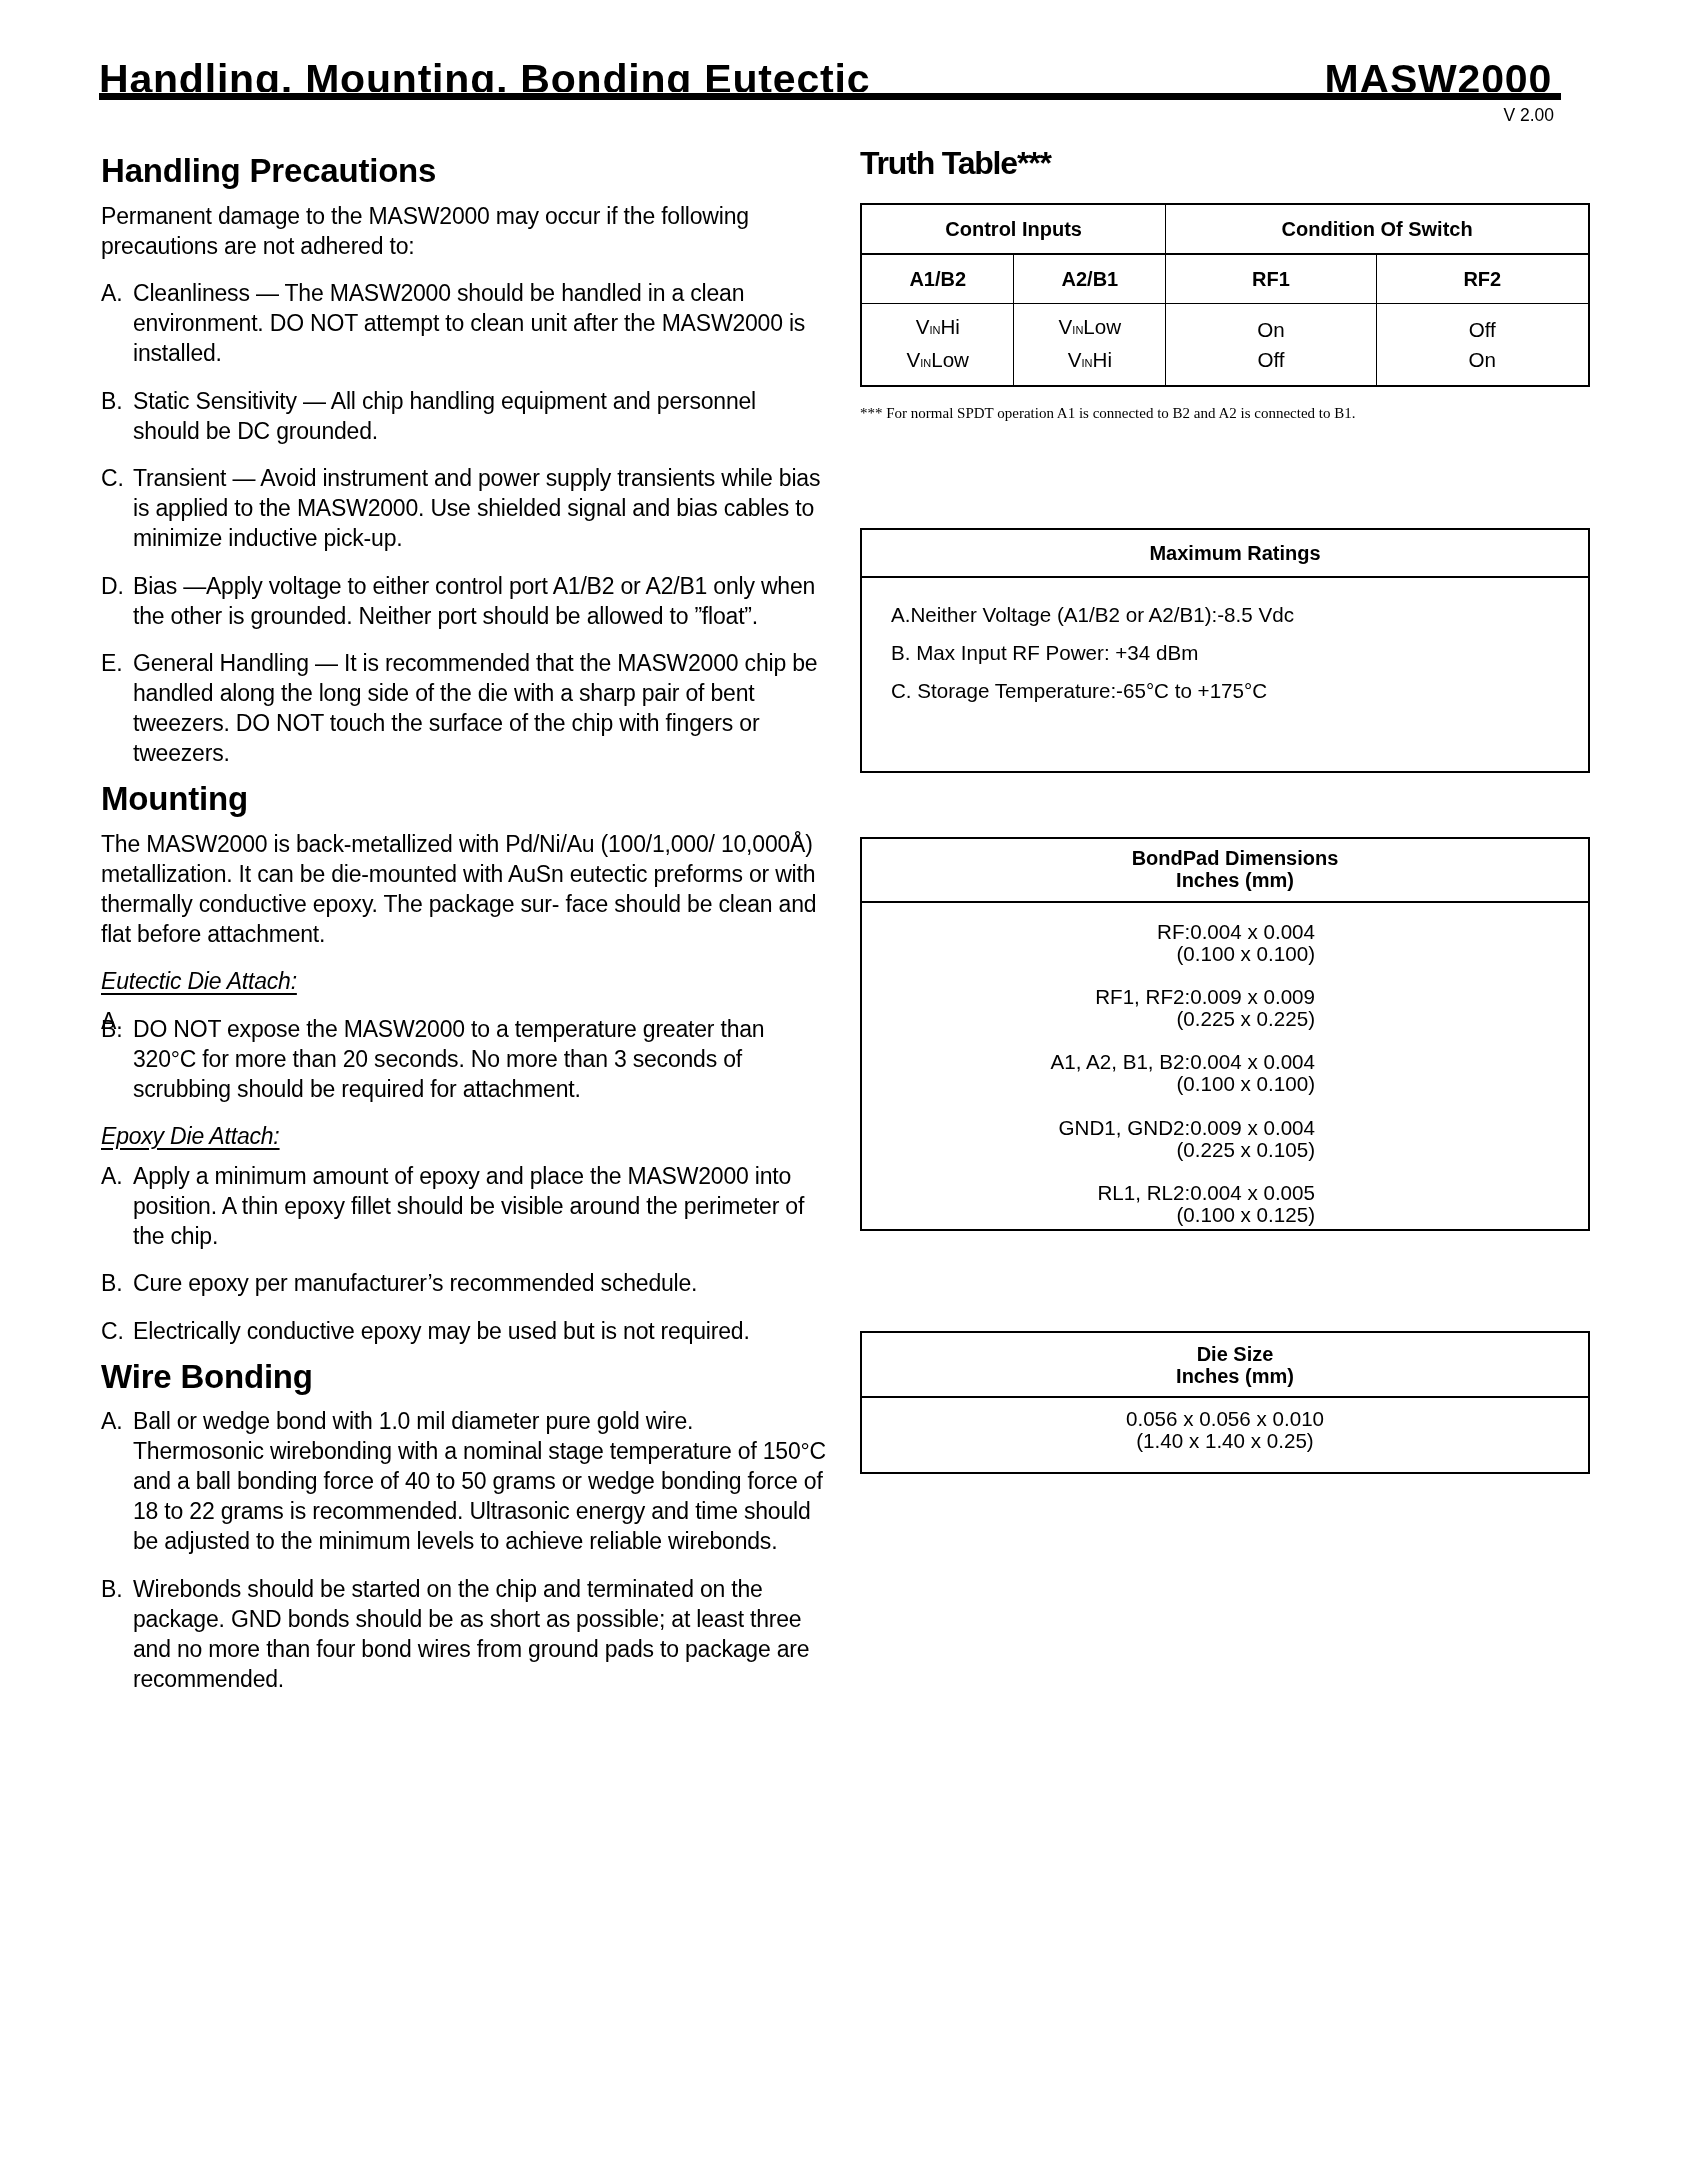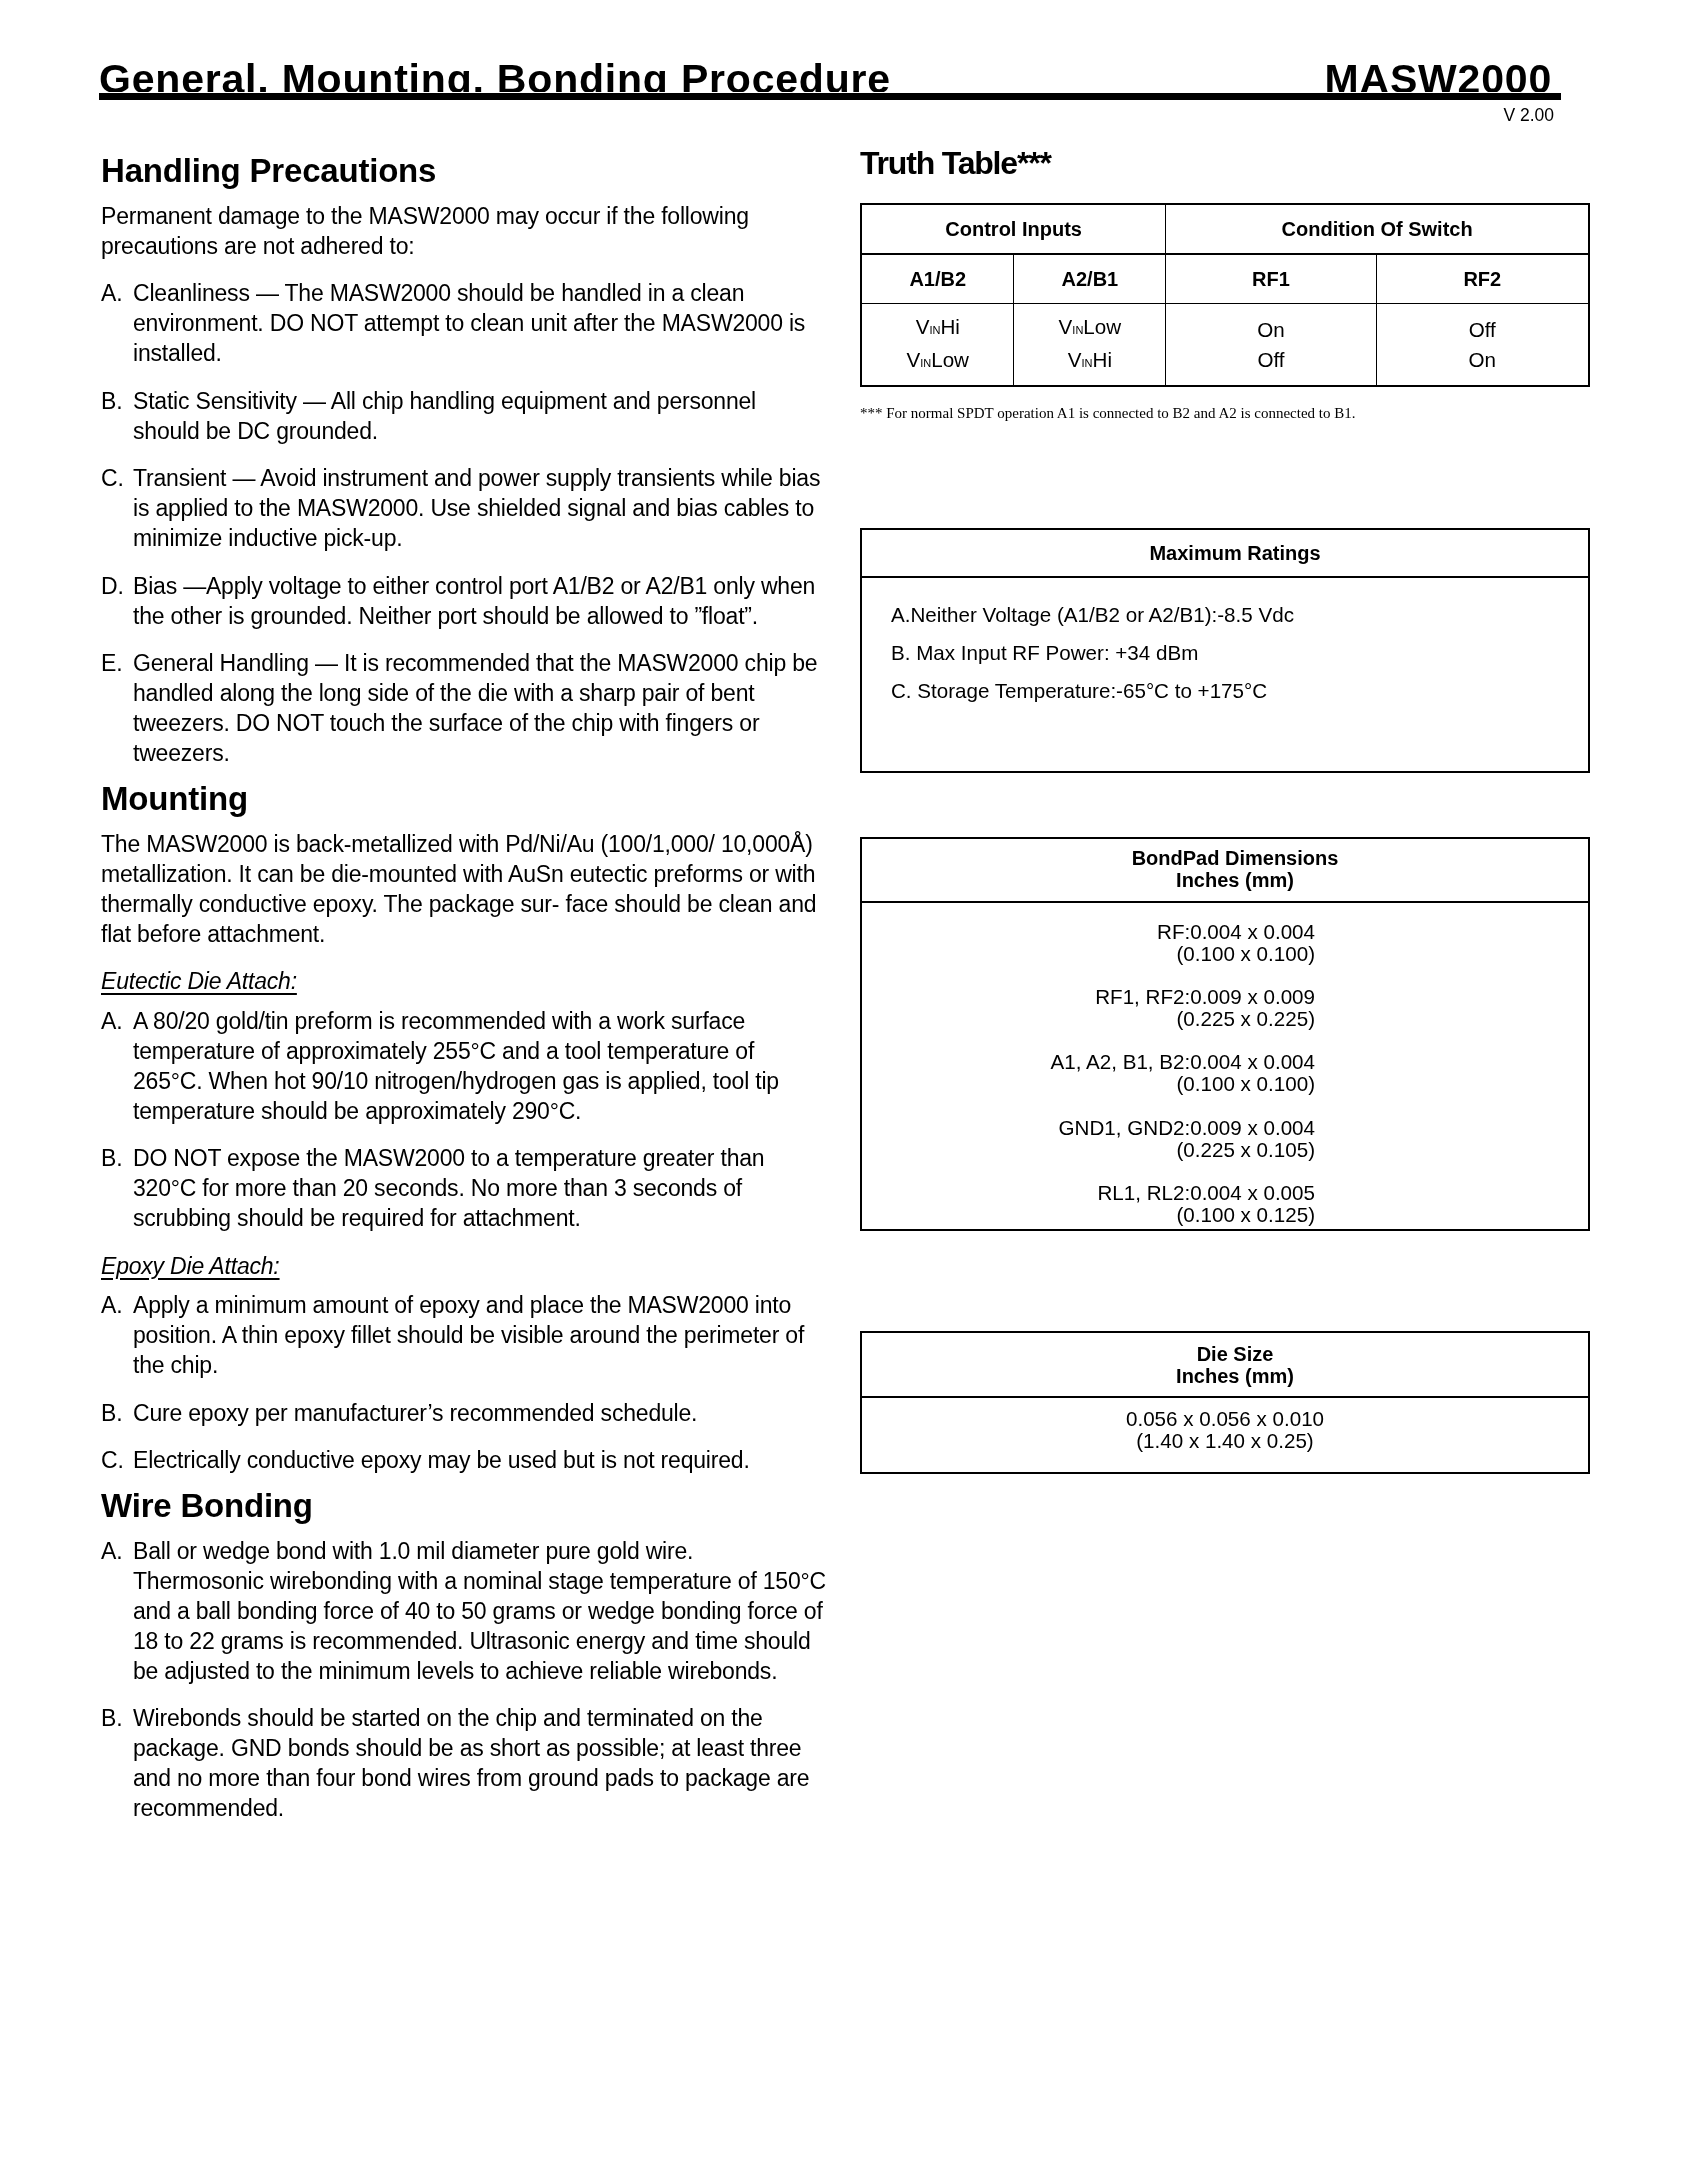--- a/index.html
+++ b/index.html
@@ -68,39 +68,39 @@
     .bp-entry { width: 453px; text-align: right; font-size: 20.6px; line-height: 22px; margin-bottom: 21.4px; }
 
     .box.die { top: 1188px; height: 139px; }
     .box.die .bh { height: 65px; padding-top: 9.5px; box-sizing: border-box; }
     .box.die .bb { text-align: center; font-size: 20.6px; line-height: 22px; padding-top: 9.5px; }
   </style>
 </head>
 <body>
 
 <div class="hdr-clip">
-  <div class="hdr-text hdr-left">General, Mounting, Bonding Procedure</div>
+  <div class="hdr-text hdr-left">Handling, Mounting, Bonding Eutectic</div>
   <div class="hdr-text hdr-right">MASW2000</div>
 </div>
 <div class="hdr-rule"></div>
 <div class="version">V 2.00</div>
 
 <div class="left">
   <h2>Handling Precautions</h2>
   <p>Permanent damage to the MASW2000 may occur if the following precautions are not adhered to:</p>
   <div class="item"><span class="lbl">A.</span><span>Cleanliness — The MASW2000 should be handled in a clean environment. DO NOT attempt to clean unit after the MASW2000 is installed.</span></div>
   <div class="item"><span class="lbl">B.</span><span>Static Sensitivity — All chip handling equipment and personnel should be DC grounded.</span></div>
   <div class="item"><span class="lbl">C.</span><span>Transient — Avoid instrument and power supply transients while bias is applied to the MASW2000. Use shielded signal and bias cables to minimize inductive pick-up.</span></div>
   <div class="item"><span class="lbl">D.</span><span>Bias —Apply voltage to either control port A1/B2 or A2/B1 only when the other is grounded. Neither port should be allowed to ”float”.</span></div>
   <div class="item" style="margin-bottom:11px"><span class="lbl">E.</span><span>General Handling — It is recommended that the MASW2000 chip be handled along the long side of the die with a sharp pair of bent tweezers. DO NOT touch the surface of the chip with fingers or tweezers.</span></div>
 
   <h2>Mounting</h2>
   <p>The MASW2000 is back-metallized with Pd/Ni/Au (100/1,000/ 10,000Å) metallization. It can be die-mounted with AuSn eutectic preforms or with thermally conductive epoxy. The package sur- face should be clean and flat before attachment.</p>
   <div class="subhead">Eutectic Die Attach:</div>
-  <div class="item"><span class="lbl">A.</span><span>A 80/20 gold/tin preform is recommended with a work surface temperature of approximately 255°C and a tool temperature of 265°C. When hot 90/10 nitrogen/hydrogen gas is applied, tool tip temperature should be approximately 290°C.</span></div>
+  <div class="item"><span class="lbl">A.</span></div>
   <div class="item"><span class="lbl">B.</span><span>DO NOT expose the MASW2000 to a temperature greater than 320°C for more than 20 seconds. No more than 3 seconds of scrubbing should be required for attachment.</span></div>
   <div class="subhead">Epoxy Die Attach:</div>
   <div class="item"><span class="lbl">A.</span><span>Apply a minimum amount of epoxy and place the MASW2000 into position. A thin epoxy fillet should be visible around the perimeter of the chip.</span></div>
   <div class="item"><span class="lbl">B.</span><span>Cure epoxy per manufacturer’s recommended schedule.</span></div>
   <div class="item" style="margin-bottom:11px"><span class="lbl">C.</span><span>Electrically conductive epoxy may be used but is not required.</span></div>
 
   <h2>Wire Bonding</h2>
   <div class="item"><span class="lbl">A.</span><span>Ball or wedge bond with 1.0 mil diameter pure gold wire. Thermosonic wirebonding with a nominal stage temperature of 150°C and a ball bonding force of 40 to 50 grams or wedge bonding force of 18 to 22 grams is recommended. Ultrasonic energy and time should be adjusted to the minimum levels to achieve reliable wirebonds.</span></div>
   <div class="item"><span class="lbl">B.</span><span>Wirebonds should be started on the chip and terminated on the package. GND bonds should be as short as possible; at least three and no more than four bond wires from ground pads to package are recommended.</span></div>
 </div>

